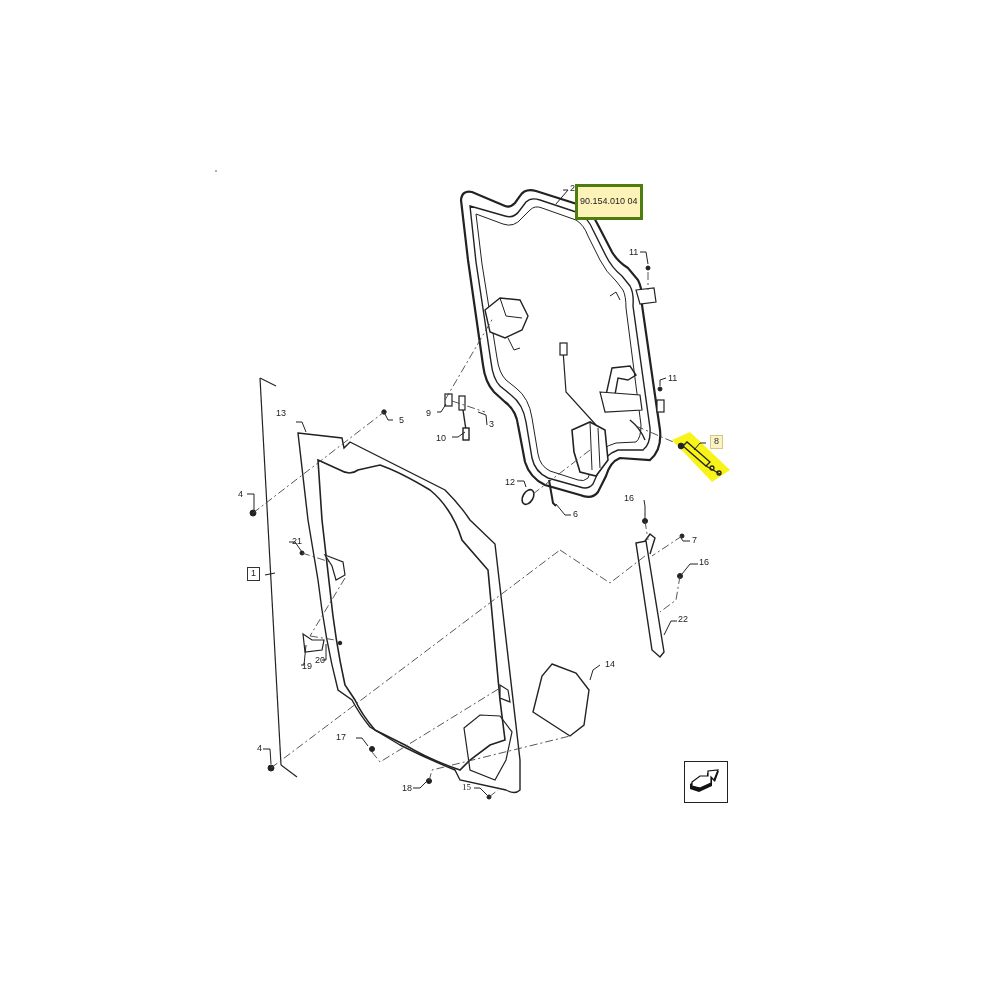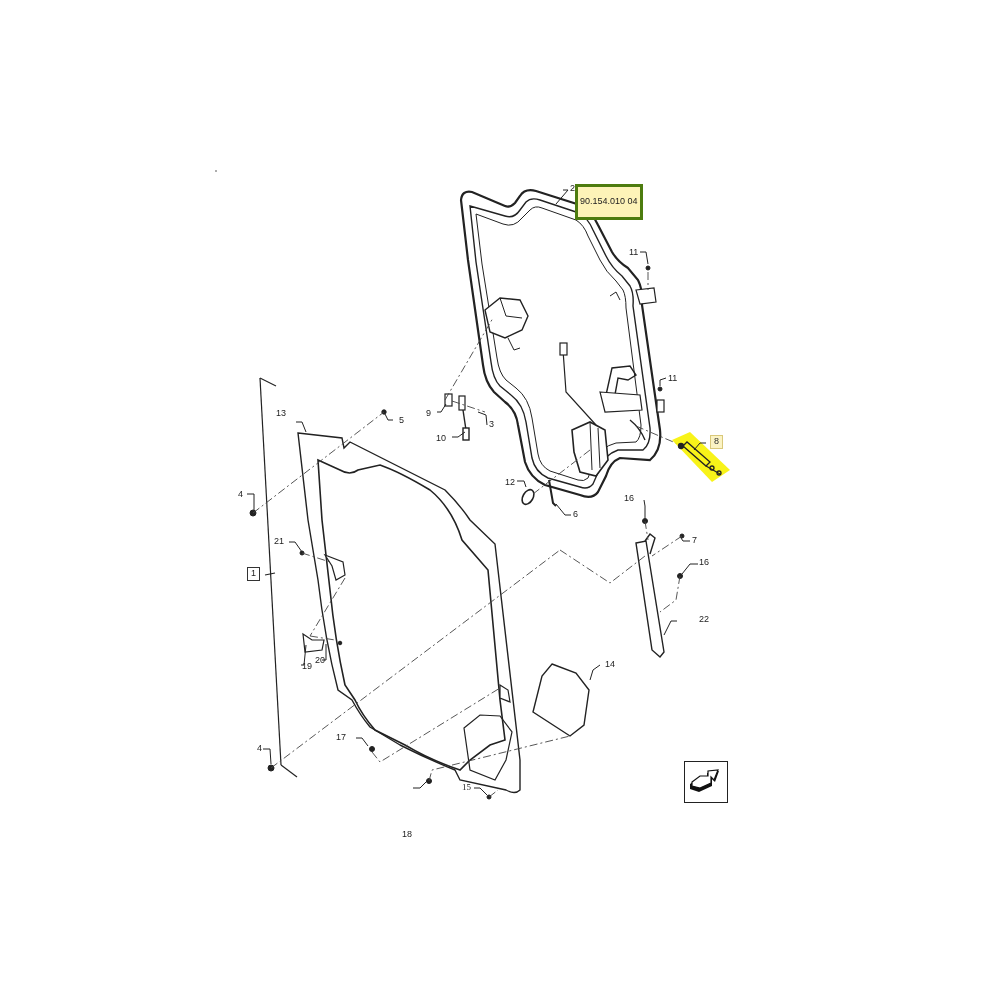--- a/index.html
+++ b/index.html
@@ -158,29 +158,29 @@
 <span class="callout" style="left:276px;top:409px;">13</span>
 <span class="callout" style="left:426px;top:409px;">9</span>
 <span class="callout" style="left:489px;top:420px;">3</span>
 <span class="callout" style="left:436px;top:434px;text-align:right;">10</span>
 <span class="callout" style="left:238px;top:490px;">4</span>
 <span class="callout" style="left:505px;top:478px;">12</span>
 <span class="callout" style="left:573px;top:510px;">6</span>
 <span class="callout" style="left:624px;top:494px;">16</span>
 <span class="callout" style="left:692px;top:536px;">7</span>
 <span class="callout" style="left:699px;top:558px;">16</span>
-<span class="callout" style="left:678px;top:615px;margin-left:21px;">22</span>
-<span class="callout" style="left:274px;top:537px;text-align:right;">21</span>
+<span class="callout" style="left:678px;top:615px;">22</span>
+<span class="callout" style="left:292px;top:537px;text-align:right;">21</span>
 <div class="item-box" style="left:247px;top:567px;">1</div>
 <span class="callout" style="left:302px;top:662px;">19</span>
 <span class="callout" style="left:315px;top:656px;">20</span>
 <span class="callout" style="left:605px;top:660px;text-align:center;">14</span>
 <span class="callout" style="left:257px;top:744px;">4</span>
 <span class="callout" style="left:336px;top:733px;">17</span>
-<span class="callout" style="left:402px;top:784px;margin-top:46px;">18</span>
+<span class="callout" style="left:402px;top:784px;">18</span>
 <span class="callout" style="left:462px;top:783px;font-family:Liberation Serif, serif;">15</span>
 
 <div class="nav-icon">
   <svg width="41" height="39" viewBox="0 0 41 39" xmlns="http://www.w3.org/2000/svg">
     <path d="M5,22 L14,16 L22,16 L22,11 L34,9 L30,20 L27,17 L27,24 L14,30 L5,27 Z" fill="#111"></path>
     <path d="M7,20 L15,14 L23,14 L23,9 L33,8 L29,18 L26,15 L26,21 L15,26 L7,24 Z" fill="#fff" stroke="#111" stroke-width="1.2"></path>
   </svg>
 </div>
 
 </body></html>

